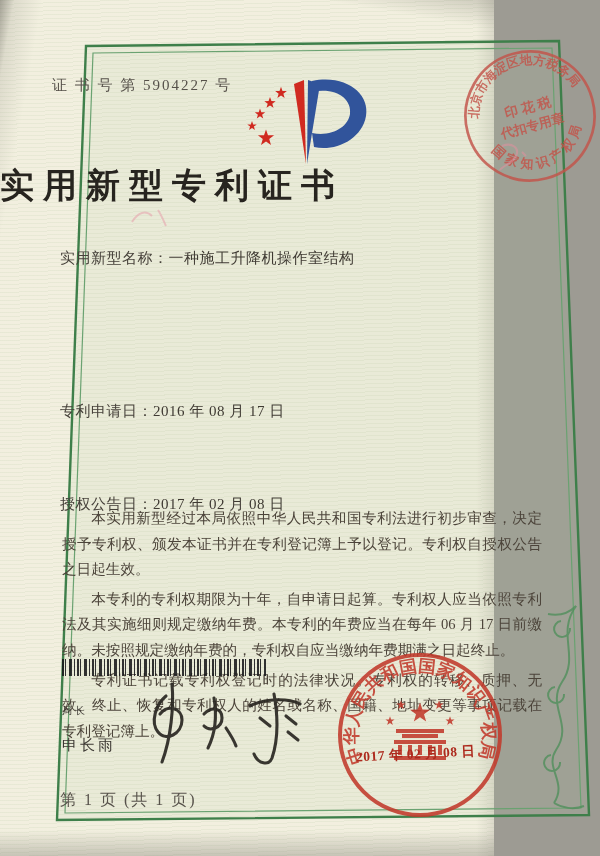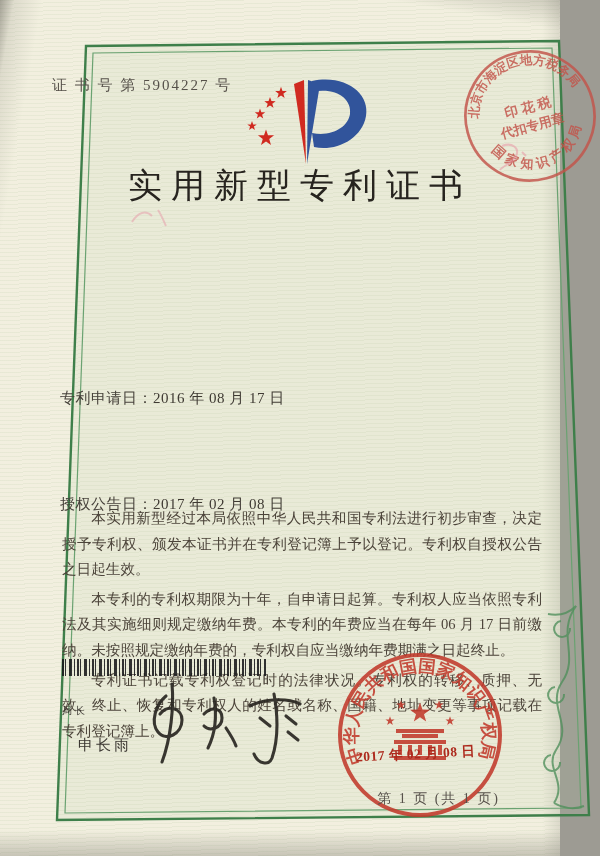--- a/index.html
+++ b/index.html
@@ -2,65 +2,65 @@
 <html><head>
 <meta charset="utf-8">
 <style>
   html,body{margin:0;padding:0;}
   body{
     width:600px;height:856px;overflow:hidden;
     background:#9d9b93;
     font-family:"Liberation Serif","DejaVu Serif",serif;
   }
   .paper{
-    position:relative;width:560px;height:856px;
+    position:relative;width:494px;height:856px;
     background:
       linear-gradient(100deg, rgba(88,86,78,.50) 0px, rgba(150,148,138,.22) 14px, rgba(0,0,0,0) 42px),
       linear-gradient(190deg, rgba(120,118,108,.30) 0px, rgba(0,0,0,0) 30px),
       linear-gradient(0deg,   rgba(128,126,116,.38) 0px, rgba(0,0,0,0) 26px),
       linear-gradient(270deg, rgba(140,138,128,.22) 0px, rgba(0,0,0,0) 18px),
       repeating-linear-gradient(178deg, rgba(140,176,122,.10) 0 1px, rgba(0,0,0,0) 1px 4px),
       #f2efdf;
   }
   .frame-svg{position:absolute;left:0;top:0;}
   .cert-no{position:absolute;left:52px;top:76px;font-size:15px;letter-spacing:2px;color:#56514a;}
   .logo{position:absolute;left:232px;top:74px;}
   .tax-stamp{position:absolute;left:452px;top:38px;opacity:.82;}
   .title{
-    position:absolute;left:0;top:163px;width:600px;text-align:center;
-    font-size:34px;font-weight:400;letter-spacing:9px;color:#27241f;
+    position:absolute;left:0;top:163px;width:600px;
+    font-size:34px;font-weight:700;letter-spacing:9px;color:#27241f;
   }
   .field-row{position:absolute;left:60px;font-size:15px;color:#46413a;letter-spacing:.5px;white-space:nowrap;}
   .field-row .lbl{color:#46413a;}
   .field-row .val{color:#3f3a33;}
   .paras{
     position:absolute;left:58px;top:502px;width:488px;
     font-size:14.6px;line-height:25.6px;color:#4c443a;text-align:justify;
   }
   .paras p{margin:4px;text-indent:2em;}
   .barcode{
     position:absolute;left:62px;top:659px;width:204px;height:17px;opacity:.88;
     background:repeating-linear-gradient(90deg,
       #17171a 0 2px,rgba(0,0,0,0) 2px 3px,
       #17171a 3px 4px,rgba(0,0,0,0) 4px 7px,
       #17171a 7px 10px,rgba(0,0,0,0) 10px 12px,
       #17171a 12px 13px,rgba(0,0,0,0) 13px 15px);
   }
   .signer-title{position:absolute;left:62px;top:704px;font-family:Liberation Serif, serif;
     font-size:10px;color:#3a3631;letter-spacing:3px;}
   .signer-name{position:absolute;left:62px;top:736px;font-family:"Liberation Sans","DejaVu Sans",sans-serif;
-    font-size:15px;color:#3a3631;letter-spacing:3px;margin-left:16px;}
+    font-size:15px;color:#3a3631;letter-spacing:3px;}
   .signature{position:absolute;left:138px;top:676px;}
   .main-seal{position:absolute;left:330px;top:645px;opacity:.88;}
   .seal-date{
     position:absolute;left:356px;top:744px;width:170px;
     font-size:13.5px;font-weight:700;color:#ad2a1d;letter-spacing:.5px;
     transform:rotate(-3deg);white-space:nowrap;
   }
-  .footer{position:absolute;left:60px;top:790px;width:440px;text-align:right;font-size:14px;color:#57524b;letter-spacing:2px;}
+  .footer{position:absolute;left:60px;top:790px;width:440px;text-align:left;font-size:16px;color:#57524b;letter-spacing:2px;}
   .ornament{position:absolute;left:524px;top:598px;opacity:.78;}
   .ink-mark{position:absolute;opacity:.5;}
 </style>
 </head>
 <body>
 
 <div class="paper">
 
   <svg class="frame-svg" width="600" height="856" viewBox="0 0 600 856">
     <polygon points="86,46 559,41 589,815 57,820" fill="rgba(176,202,160,0.13)" stroke="#3e7f4a" stroke-width="2.4"></polygon>
@@ -96,21 +96,24 @@
       <text font-size="12.5">
         <textPath href="#taxBot" startOffset="6" textLength="110">国家知识产权局</textPath>
       </text>
       <text x="75" y="71" text-anchor="middle" font-size="13">印 花 税</text>
       <text x="75" y="89" text-anchor="middle" font-size="12.5">代扣专用章</text>
     </g>
   </svg>
 
   <div class="title">实用新型专利证书</div>
 
-  <div class="field-row" style="top:389px">
+  <div class="field-row" style="top:249px">
+    <span class="lbl">实用新型名称：</span><span class="val">一种施工升降机操作室结构</span>
+  </div>
+  <div class="field-row" style="top:402px">
     <span class="lbl">专利申请日：</span><span class="val">2016 年 08 月 17 日</span>
   </div>
   <div class="field-row" style="top:495px">
     <span class="lbl">授权公告日：</span><span class="val">2017 年 02 月 08 日</span>
   </div>
 
   <div class="paras">
     <p>本实用新型经过本局依照中华人民共和国专利法进行初步审查，决定授予专利权、颁发本证书并在专利登记簿上予以登记。专利权自授权公告之日起生效。</p>
     <p>本专利的专利权期限为十年，自申请日起算。专利权人应当依照专利法及其实施细则规定缴纳年费。本专利的年费应当在每年 06 月 17 日前缴纳。未按照规定缴纳年费的，专利权自应当缴纳年费期满之日起终止。</p>
     <p>专利证书记载专利权登记时的法律状况。专利权的转移、质押、无效、终止、恢复和专利权人的姓名或名称、国籍、地址变更等事项记载在专利登记簿上。</p>

